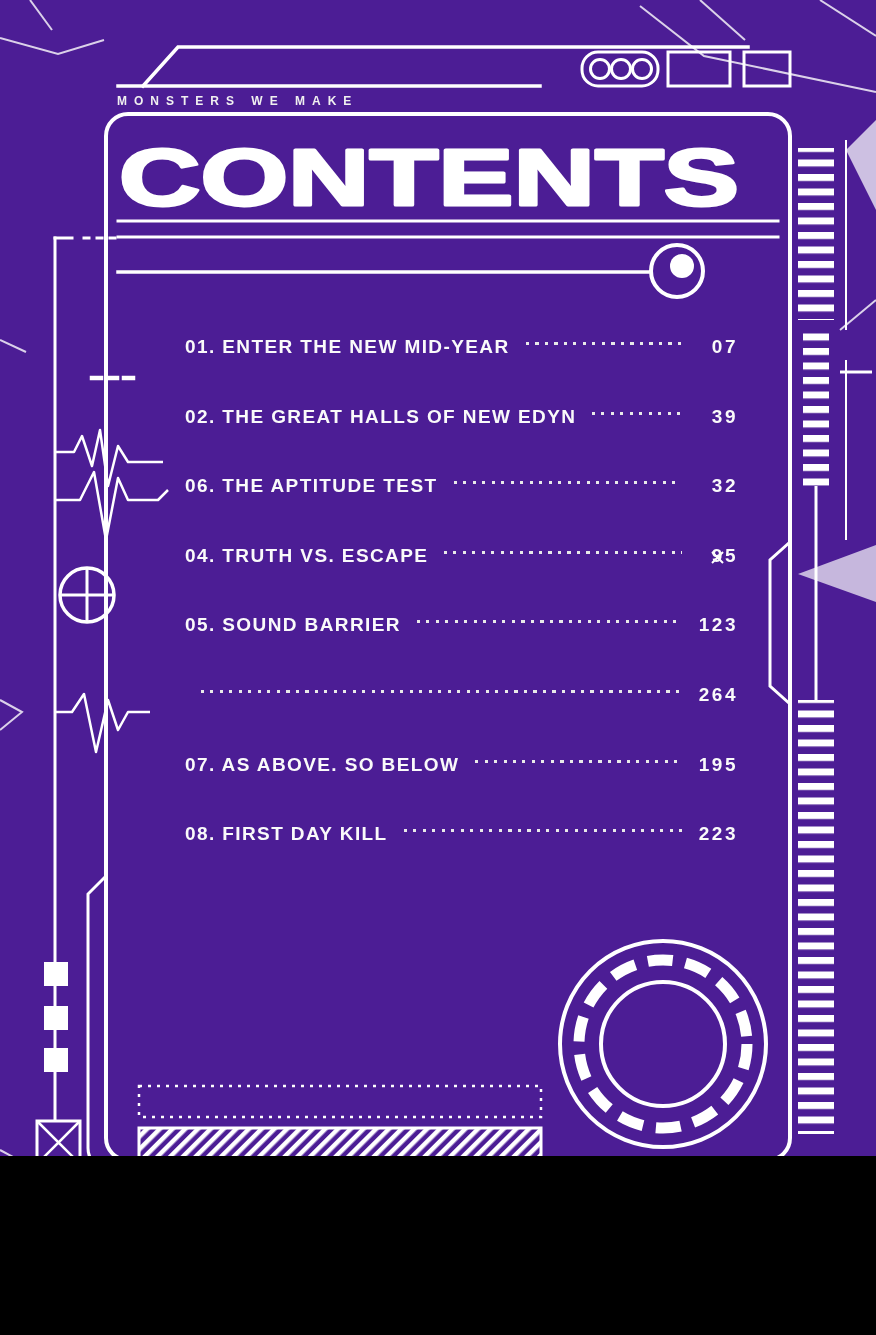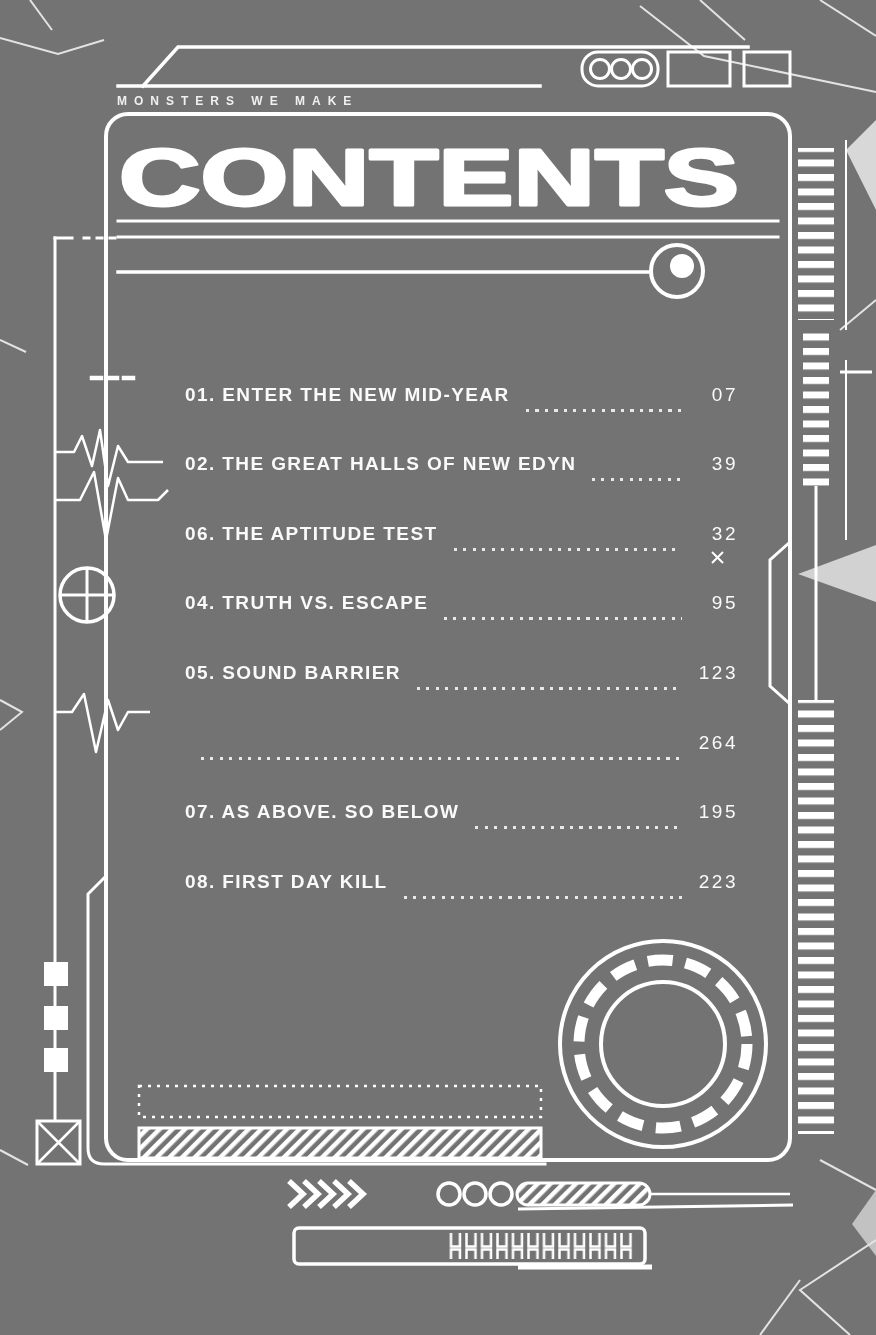--- a/index.html
+++ b/index.html
@@ -1,34 +1,34 @@
 <!DOCTYPE html>
 <html><head>
 <meta charset="utf-8">
 <style>
   * { margin:0; padding:0; box-sizing:border-box; }
   html,body { background:#000; }
   .page{
-    position:relative; width:876px; height:1335px; background:#737373;
+    position:relative; width:876px; height:1156px; background:#4c1d95;
     overflow:hidden; font-family:"Liberation Sans", sans-serif; color:#fff;
   }
   .deco{ position:absolute; left:0; top:0; }
   .deco text{ font-family:"Liberation Sans", sans-serif; }
   .toc{ position:absolute; left:185px; top:336px; width:553px; }
-  .toc-row{ display:flex; align-items:flex-end; height:69.6px; }
+  .toc-row{ display:flex; align-items:flex-start; height:69.6px; }
   .toc-label{
     font-size:19px; font-weight:bold; letter-spacing:1.4px;
     white-space:nowrap; color:#fafafa;
   }
   .leader{
     flex:1; height:3px; margin:0 10px 0 16px; transform:translateY(6px);
     background:repeating-linear-gradient(90deg,#e9e9e9 0 3px,transparent 3px 9.5px);
   }
   .toc-page{
-    font-size:19px; font-weight:normal; letter-spacing:2.5px;
+    font-size:19px; font-weight:bold; letter-spacing:2.5px;
     text-align:right; min-width:46px; color:#fafafa;
   }
 </style>
 </head>
 <body>
 
 <div class="page">
 
   <svg class="deco" width="876" height="1335" viewBox="0 0 876 1335" aria-hidden="true">
     <defs>

